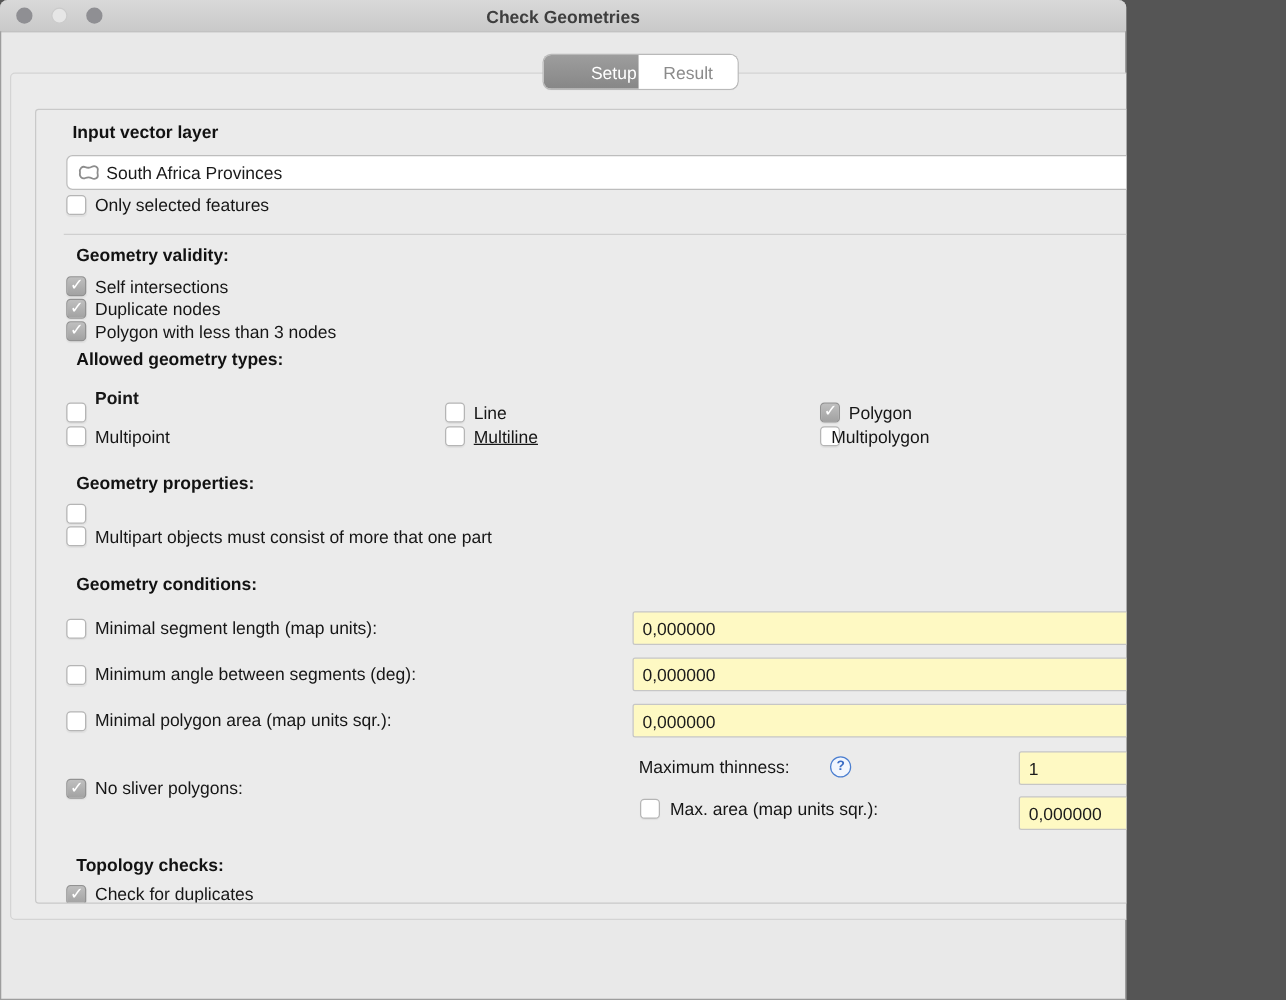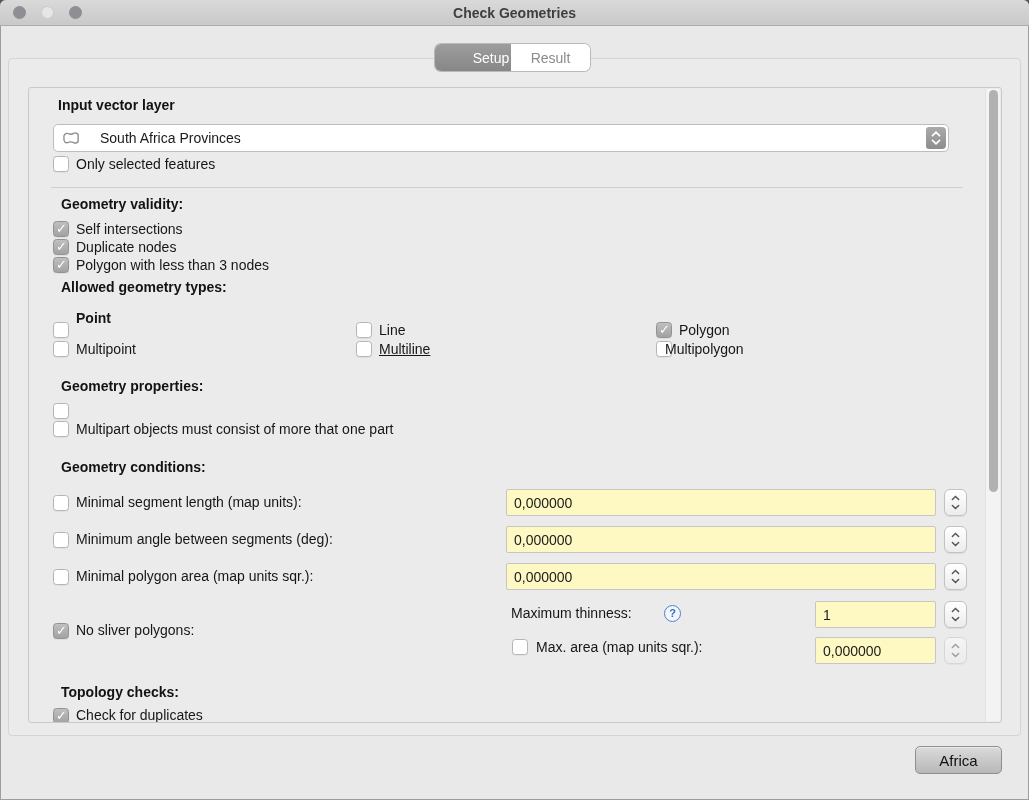--- a/index.html
+++ b/index.html
@@ -1,18 +1,18 @@
 <!DOCTYPE html>
 <html><head>
 <meta charset="utf-8">
 <style>
   html,body { margin:0; padding:0; background:#555; }
   * { box-sizing:border-box; }
   #window {
-    position:relative; width:1029px; height:800px;
+    position:relative; width:901px; height:800px;
     background:#e9e9e9;
     font-family:"Liberation Sans", sans-serif;
     color:#161616; font-size:14px;
     border-radius:6px 6px 0 0; overflow:hidden;
     box-shadow:0 0 0 1px #9d9d9d inset;
   }
   
   #titlebar {
     position:absolute; left:0; top:0; right:0; height:26px;
     background:linear-gradient(#d9d9d9,#c9c9c9);
@@ -71,21 +71,21 @@
     color:#fff; font-size:13px; font-weight:bold;
     font-family:"DejaVu Sans", sans-serif;
   }
   
   #combo {
     position:absolute; left:24px; top:36px; width:896px; height:28px;
     background:#fff; border:1px solid #bdbdbd; border-radius:5px;
     display:flex; align-items:center;
   }
   #combo-icon { margin-left:8px; }
-  #combo-text { margin-left:20px; color:#1a1a1a; }
+  #combo-text { margin-left:5px; color:#1a1a1a; }
   #combo-stepper {
     position:absolute; right:2px; top:2px; bottom:2px; width:20px;
     background:linear-gradient(#aaaaaa,#8d8d8d);
     border-radius:3px 4px 4px 3px;
     display:flex; flex-direction:column; align-items:center; justify-content:center;
   }
   
   .field {
     position:absolute; height:27px; background:#fef9c3;
     border:1px solid #c6c6c6; border-radius:2px;

